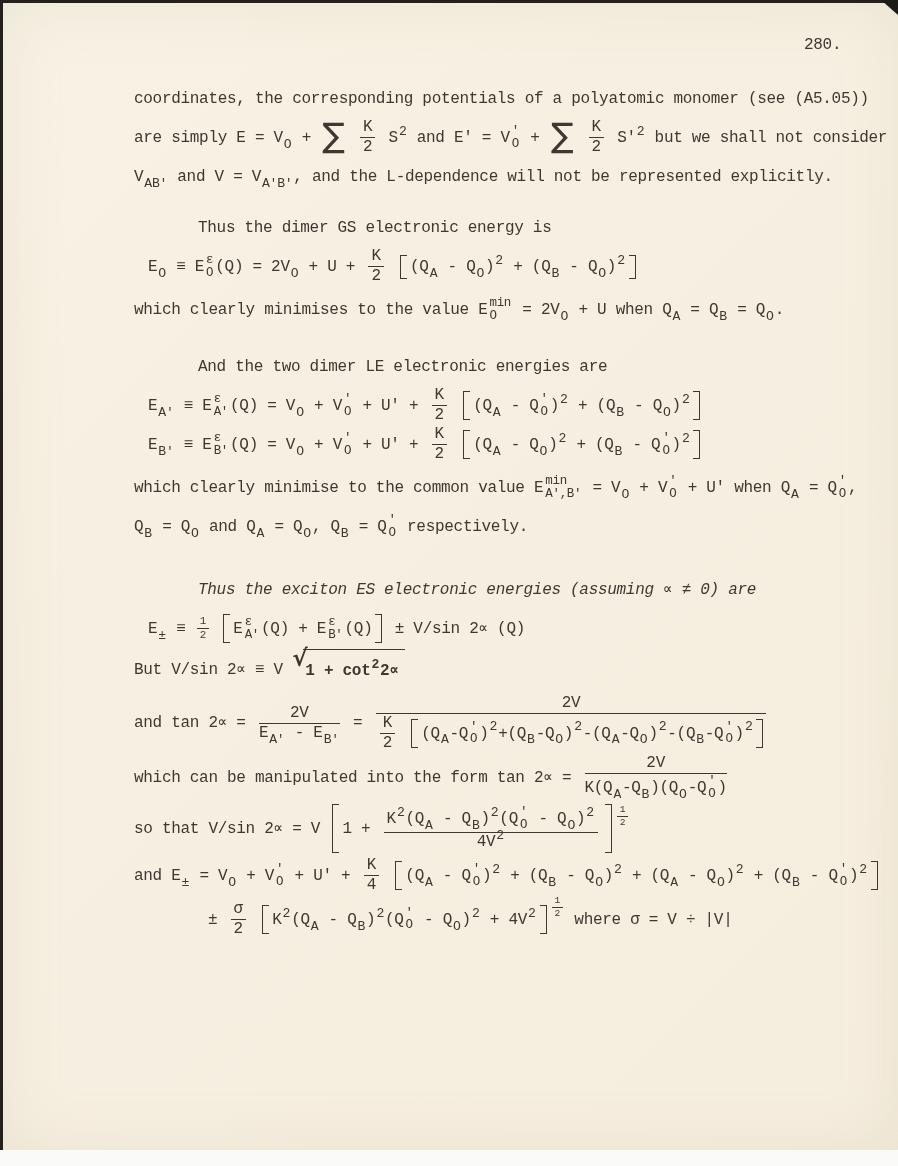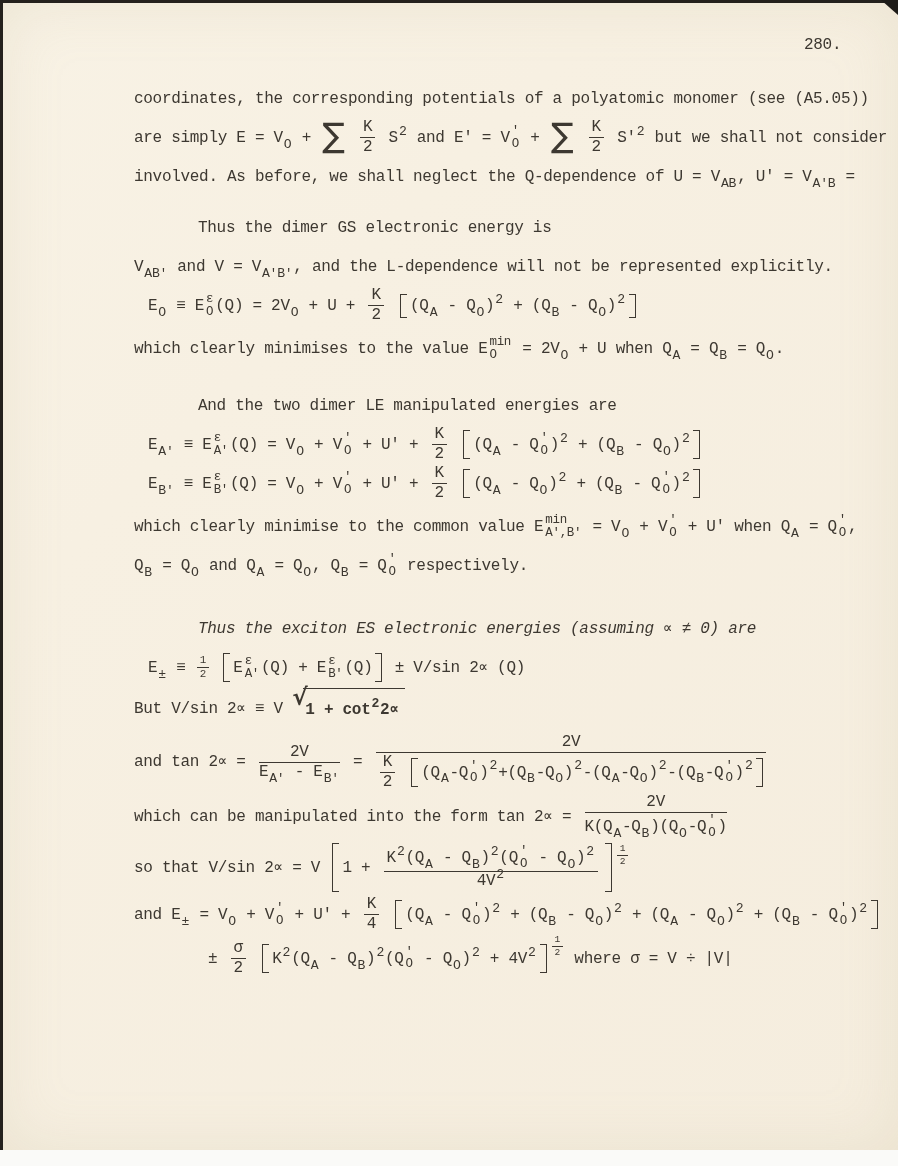--- a/index.html
+++ b/index.html
@@ -72,30 +72,29 @@
 
 <div class="sheet"></div>
 <div class="corner-wedge"></div>
 <div class="bottom-strip"></div>
 
 <div class="pagenum">280.</div>
 
 <div class="content">
   <div class="line">coordinates, the corresponding potentials of a polyatomic monomer (see (A5.05))</div>
   <div class="line">are simply E = V<span class="msub">O</span> + <span class="mbig">∑</span> <span class="fr frN"><span class="mnum">K</span><span class="mden">2</span></span> S<span class="msup">2</span> and E' = V<span class="mstack"><span class="mst">'</span><span class="mst">O</span></span> + <span class="mbig">∑</span> <span class="fr frN"><span class="mnum">K</span><span class="mden">2</span></span> S'<span class="msup">2</span> but we shall not consider</div>
-  <div class="line">involved.   As before, we shall neglect the Q-dependence of U = V<span class="msub">AB</span>, U' = V<span class="msub">A'B</span> =</div>
+  <div class="line">V<span class="msub">AB'</span> and V = V<span class="msub">A'B'</span>, and the L-dependence will not be represented explicitly.</div>
   <div class="line ind gapA">Thus the dimer GS electronic energy is</div>
-  <div class="line">V<span class="msub">AB'</span> and V = V<span class="msub">A'B'</span>, and the L-dependence will not be represented explicitly.</div>
   <div class="line eq">E<span class="msub">O</span> ≡ E<span class="mstack"><span class="mst">ε</span><span class="mst">O</span></span>(Q) = 2V<span class="msub">O</span> + U + <span class="fr frN"><span class="mnum">K</span><span class="mden">2</span></span> <span class="mbrk">
         <span class="brl"></span>
         <span class="brc">(Q<span class="msub">A</span> - Q<span class="msub">O</span>)<span class="msup">2</span> + (Q<span class="msub">B</span> - Q<span class="msub">O</span>)<span class="msup">2</span></span>
         <span class="brr"></span>
       </span></div>
   <div class="line gapS">which clearly minimises to the value E<span class="mstack"><span class="mst">min</span><span class="mst">O</span></span> = 2V<span class="msub">O</span> + U when Q<span class="msub">A</span> = Q<span class="msub">B</span> = Q<span class="msub">O</span>.</div>
-  <div class="line ind gapB">And the two dimer LE manipulated energies are</div>
+  <div class="line ind gapB">And the two dimer LE electronic energies are</div>
   <div class="line eq">E<span class="msub">A'</span> ≡ E<span class="mstack"><span class="mst">ε</span><span class="mst">A'</span></span>(Q) = V<span class="msub">O</span> + V<span class="mstack"><span class="mst">'</span><span class="mst">O</span></span> + U' + <span class="fr frN"><span class="mnum">K</span><span class="mden">2</span></span> <span class="mbrk">
         <span class="brl"></span>
         <span class="brc">(Q<span class="msub">A</span> - Q<span class="mstack"><span class="mst">'</span><span class="mst">O</span></span>)<span class="msup">2</span> + (Q<span class="msub">B</span> - Q<span class="msub">O</span>)<span class="msup">2</span></span>
         <span class="brr"></span>
       </span></div>
   <div class="line eq">E<span class="msub">B'</span> ≡ E<span class="mstack"><span class="mst">ε</span><span class="mst">B'</span></span>(Q) = V<span class="msub">O</span> + V<span class="mstack"><span class="mst">'</span><span class="mst">O</span></span> + U' + <span class="fr frN"><span class="mnum">K</span><span class="mden">2</span></span> <span class="mbrk">
         <span class="brl"></span>
         <span class="brc">(Q<span class="msub">A</span> - Q<span class="msub">O</span>)<span class="msup">2</span> + (Q<span class="msub">B</span> - Q<span class="mstack"><span class="mst">'</span><span class="mst">O</span></span>)<span class="msup">2</span></span>
         <span class="brr"></span>
       </span></div>

